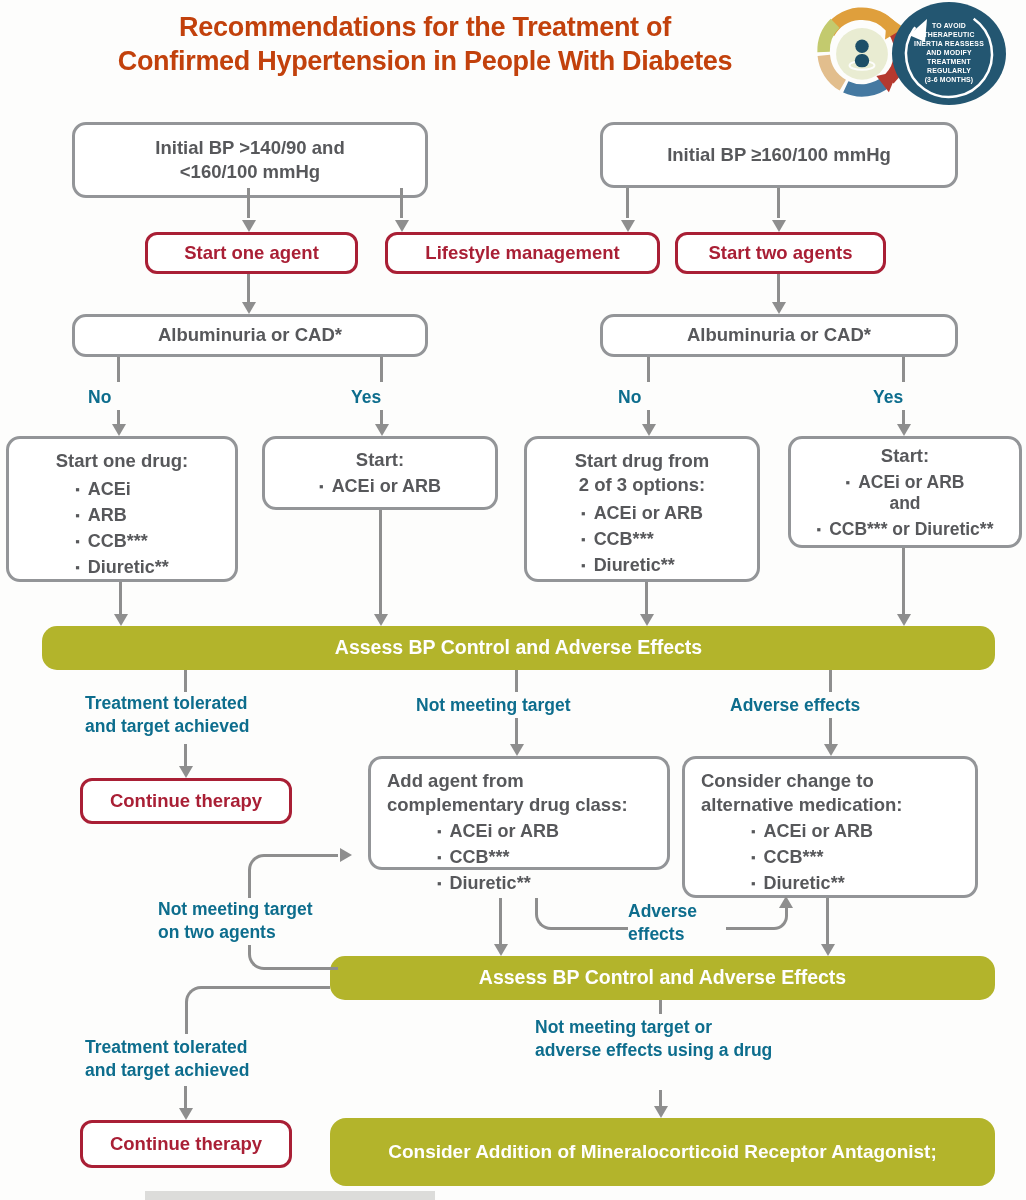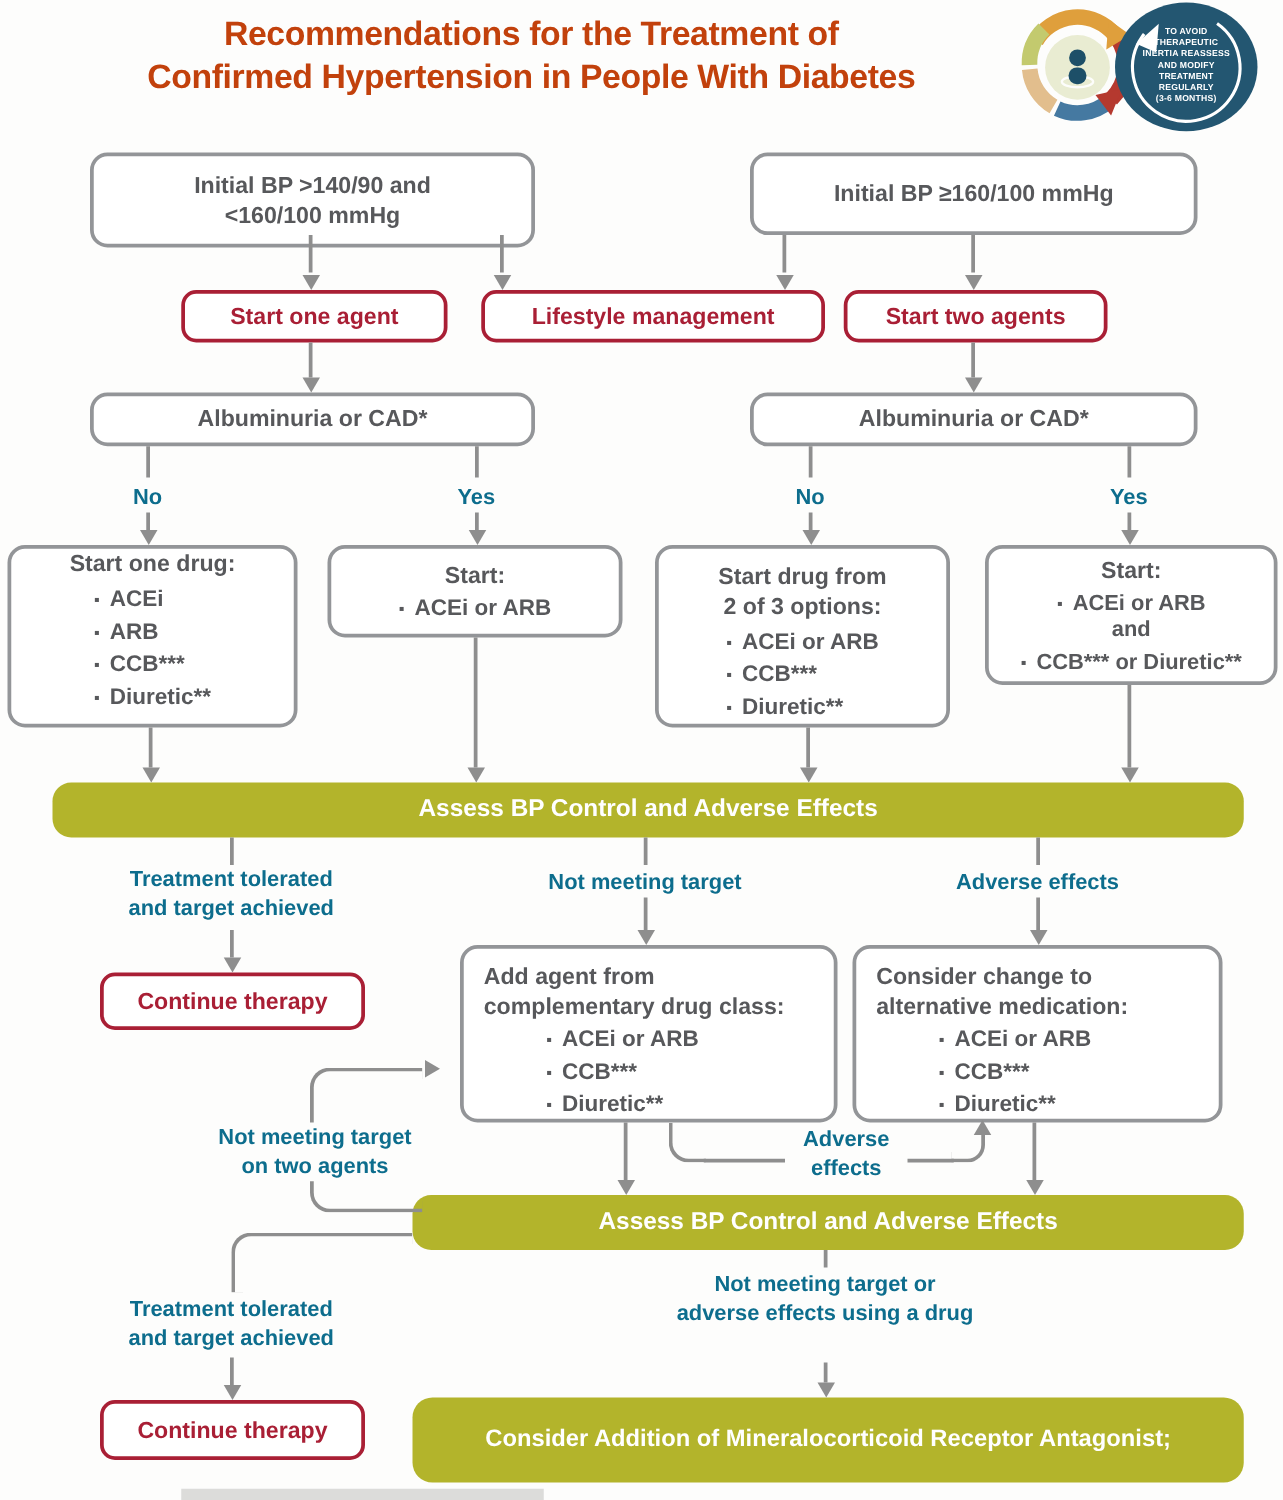--- a/index.html
+++ b/index.html
@@ -19,21 +19,21 @@
   .bi::before{content:"▪";margin-right:8px;font-size:13px;position:relative;top:-1px;}
 
   .redbox{position:absolute;background:#ffffff;border:3px solid #a91f35;border-radius:12px;
     color:#a91f35;font-weight:bold;font-size:18.5px;display:flex;align-items:center;
     justify-content:center;box-sizing:border-box;}
 
   .greenbar{position:absolute;background:#b3b42b;border-radius:15px;color:#ffffff;font-weight:bold;
     font-size:19.5px;display:flex;flex-direction:column;align-items:center;justify-content:center;
     text-align:center;line-height:1.5;box-sizing:border-box;}
 
-  .tlabel{position:absolute;color:#0d6d8d;font-weight:bold;font-size:17.5px;text-align:center;
+  .tlabel{position:absolute;color:#0d6d8d;font-weight:bold;font-size:17.5px;text-align:left;
     line-height:1.33;background:#fdfdfc;z-index:3;}
 
   .vl{position:absolute;width:3px;background:#8e8e8e;z-index:1;}
   .hl{position:absolute;height:3px;background:#8e8e8e;z-index:1;}
   .ah-d{position:absolute;width:0;height:0;border-left:7.5px solid transparent;
     border-right:7.5px solid transparent;border-top:12px solid #8e8e8e;z-index:2;}
   .ah-u{position:absolute;width:0;height:0;border-left:7.5px solid transparent;
     border-right:7.5px solid transparent;border-bottom:12px solid #8e8e8e;z-index:2;}
   .ah-r{position:absolute;width:0;height:0;border-top:7.5px solid transparent;
     border-bottom:7.5px solid transparent;border-left:12px solid #8e8e8e;z-index:2;}
@@ -138,21 +138,21 @@
 
   <div class="vl" style="left:116.5px;top:410px;height:14px"></div>
   <div class="ah-d" style="left:111.5px;top:424px"></div>
   <div class="vl" style="left:379.5px;top:410px;height:14px"></div>
   <div class="ah-d" style="left:374.5px;top:424px"></div>
   <div class="vl" style="left:646.5px;top:410px;height:14px"></div>
   <div class="ah-d" style="left:641.5px;top:424px"></div>
   <div class="vl" style="left:901.5px;top:410px;height:14px"></div>
   <div class="ah-d" style="left:896.5px;top:424px"></div>
 
-  <div class="box boxc" style="left:6px;top:436px;width:232px;height:146px;justify-content:flex-start;">
+  <div class="box boxc" style="left:6px;top:436px;width:232px;height:146px;justify-content:flex-start;padding-top:10px">
     <div class="bhead">Start one drug:</div>
     <div class="blist">
       <div class="bi">
           <span>ACEi</span>
         </div>
       <div class="bi">
           <span>ARB</span>
         </div>
       <div class="bi">
           <span>CCB***</span>
@@ -226,21 +226,21 @@
 
   <div class="redbox" style="left:80px;top:778px;width:212px;height:46px">
     <span>Continue therapy</span>
   </div>
 
   <div class="vl" style="left:514.5px;top:718px;height:26px"></div>
   <div class="ah-d" style="left:509.5px;top:744px"></div>
   <div class="vl" style="left:828.5px;top:718px;height:26px"></div>
   <div class="ah-d" style="left:823.5px;top:744px"></div>
 
-  <div class="box" style="left:368px;top:756px;width:302px;height:142px;padding:10px 0 0 16px">
+  <div class="box" style="left:368px;top:756px;width:302px;height:114px;padding:10px 0 0 16px">
     <div class="bhead-l">Add agent from</div>
     <div class="bhead-l">complementary drug class:</div>
     <div class="blist" style="margin-left:50px">
       <div class="bi">
           <span>ACEi or ARB</span>
         </div>
       <div class="bi">
           <span>CCB***</span>
         </div>
       <div class="bi">

